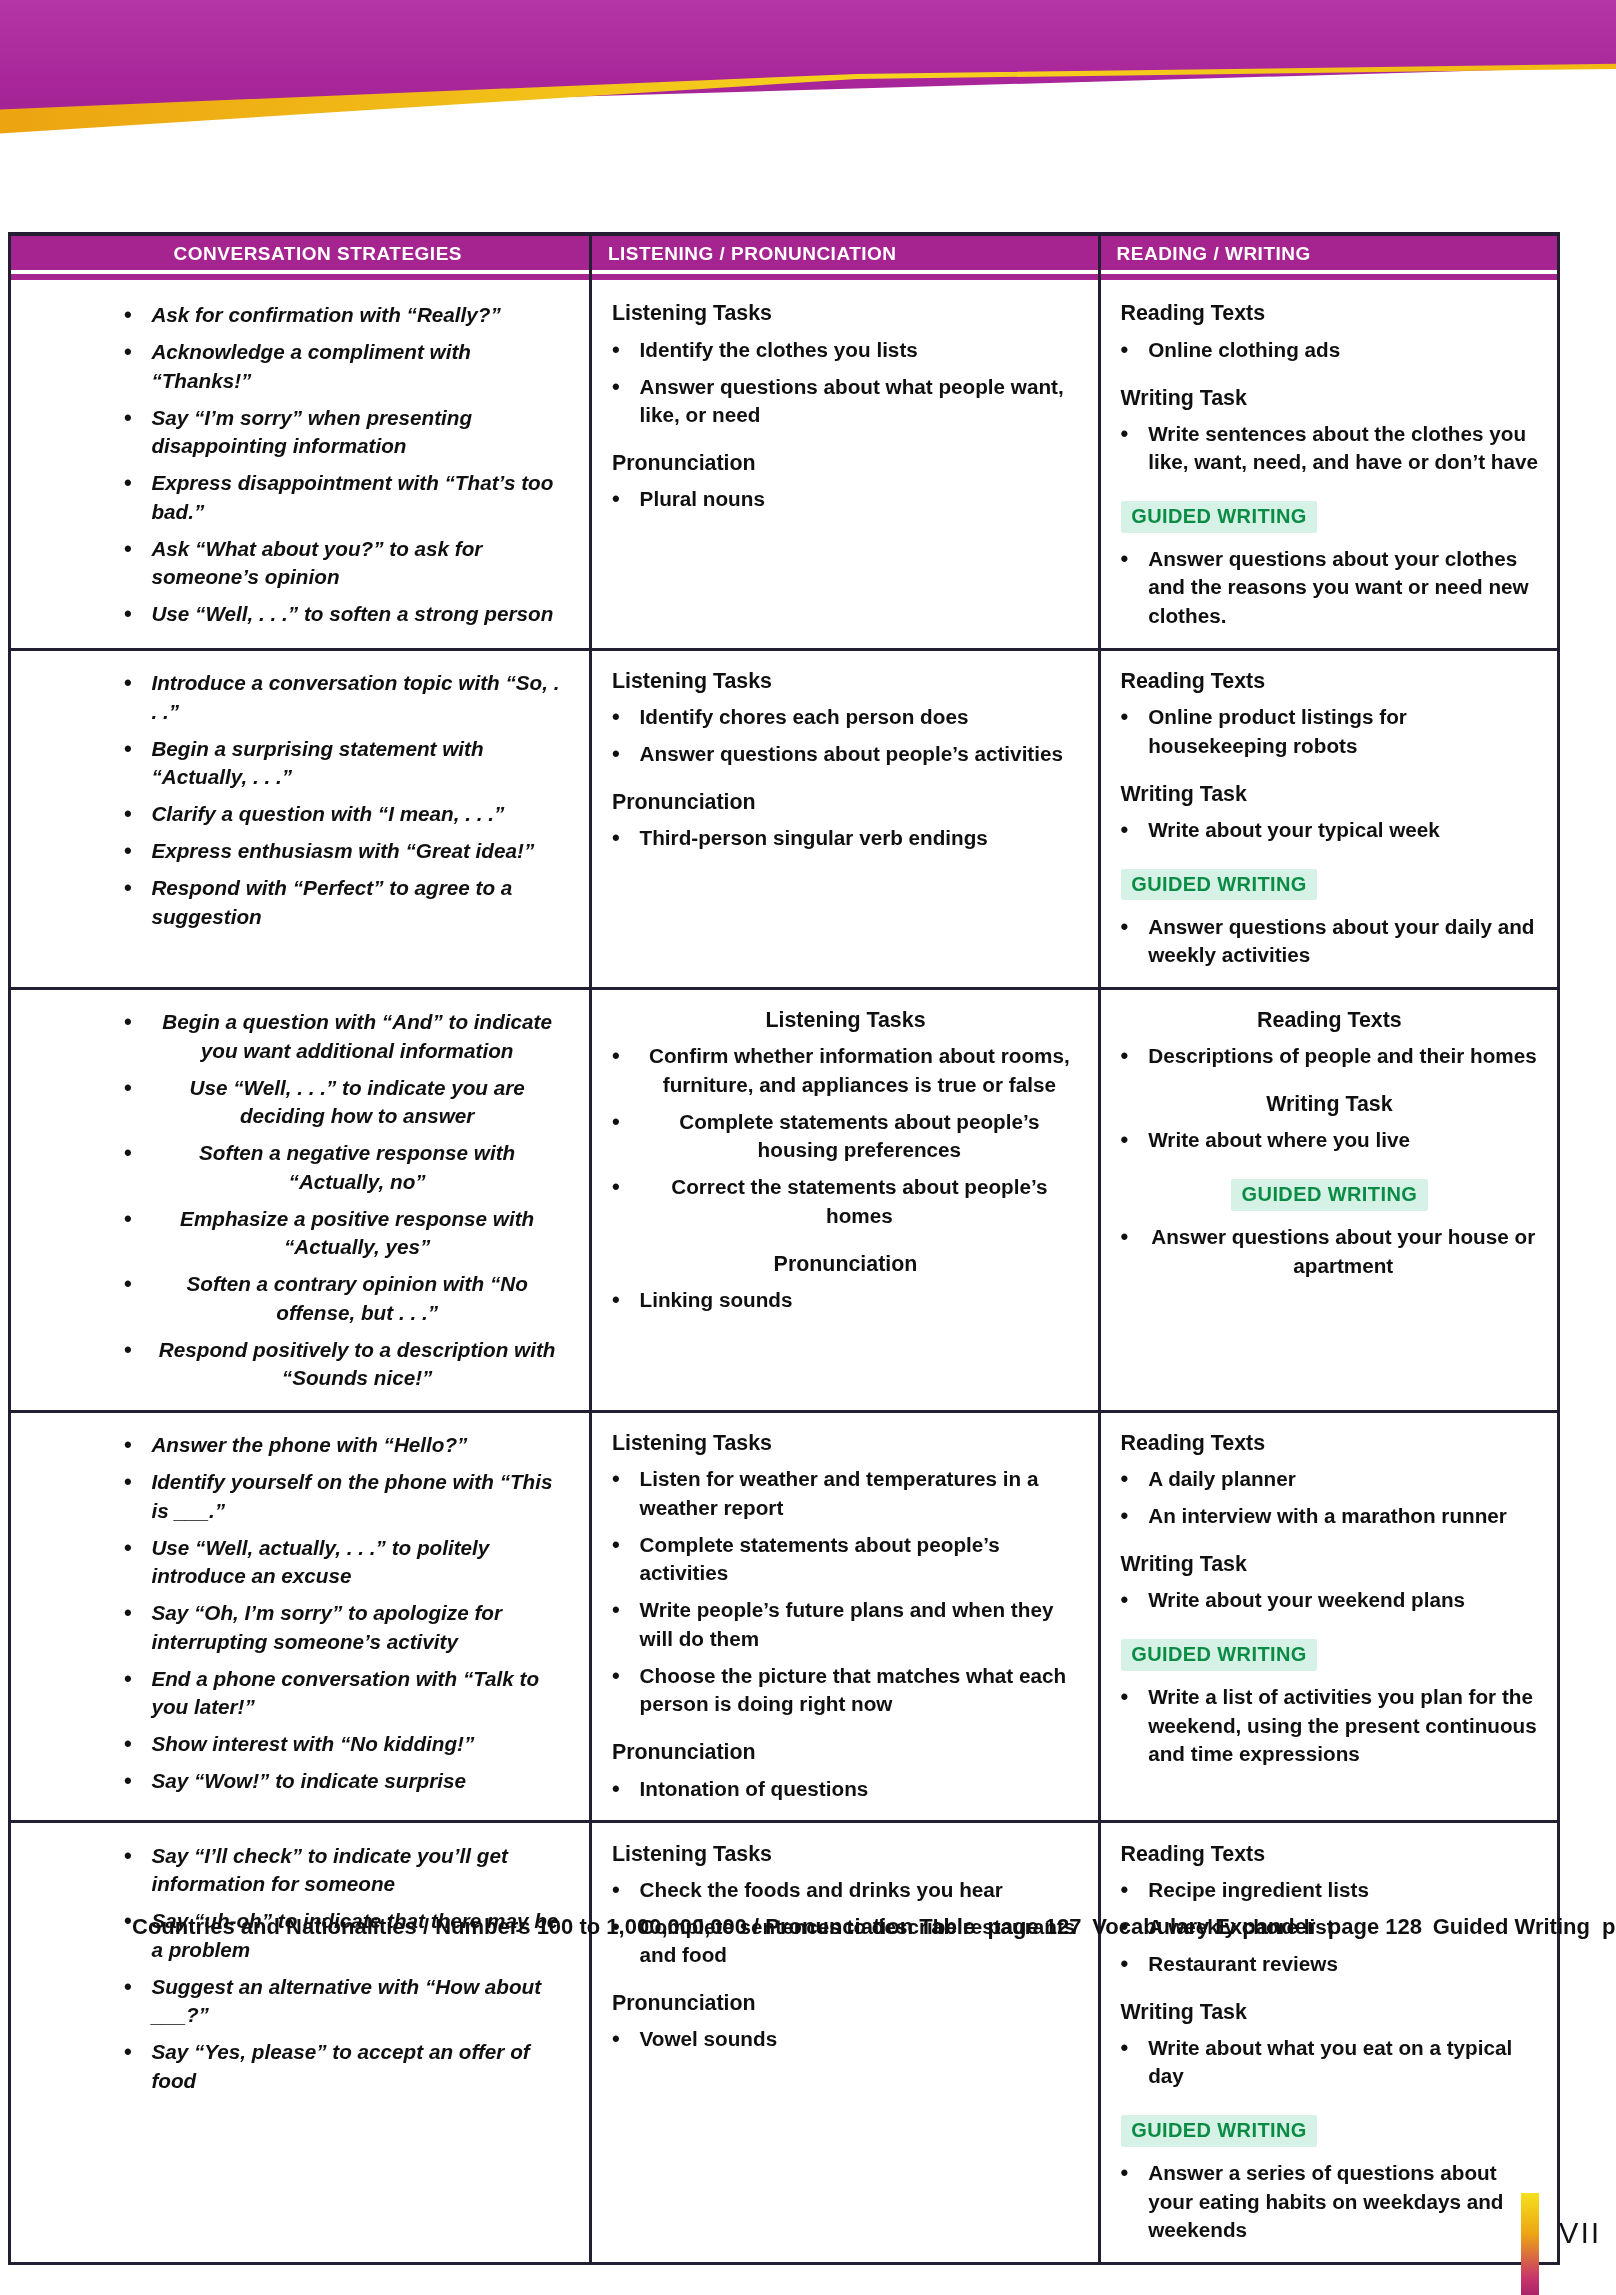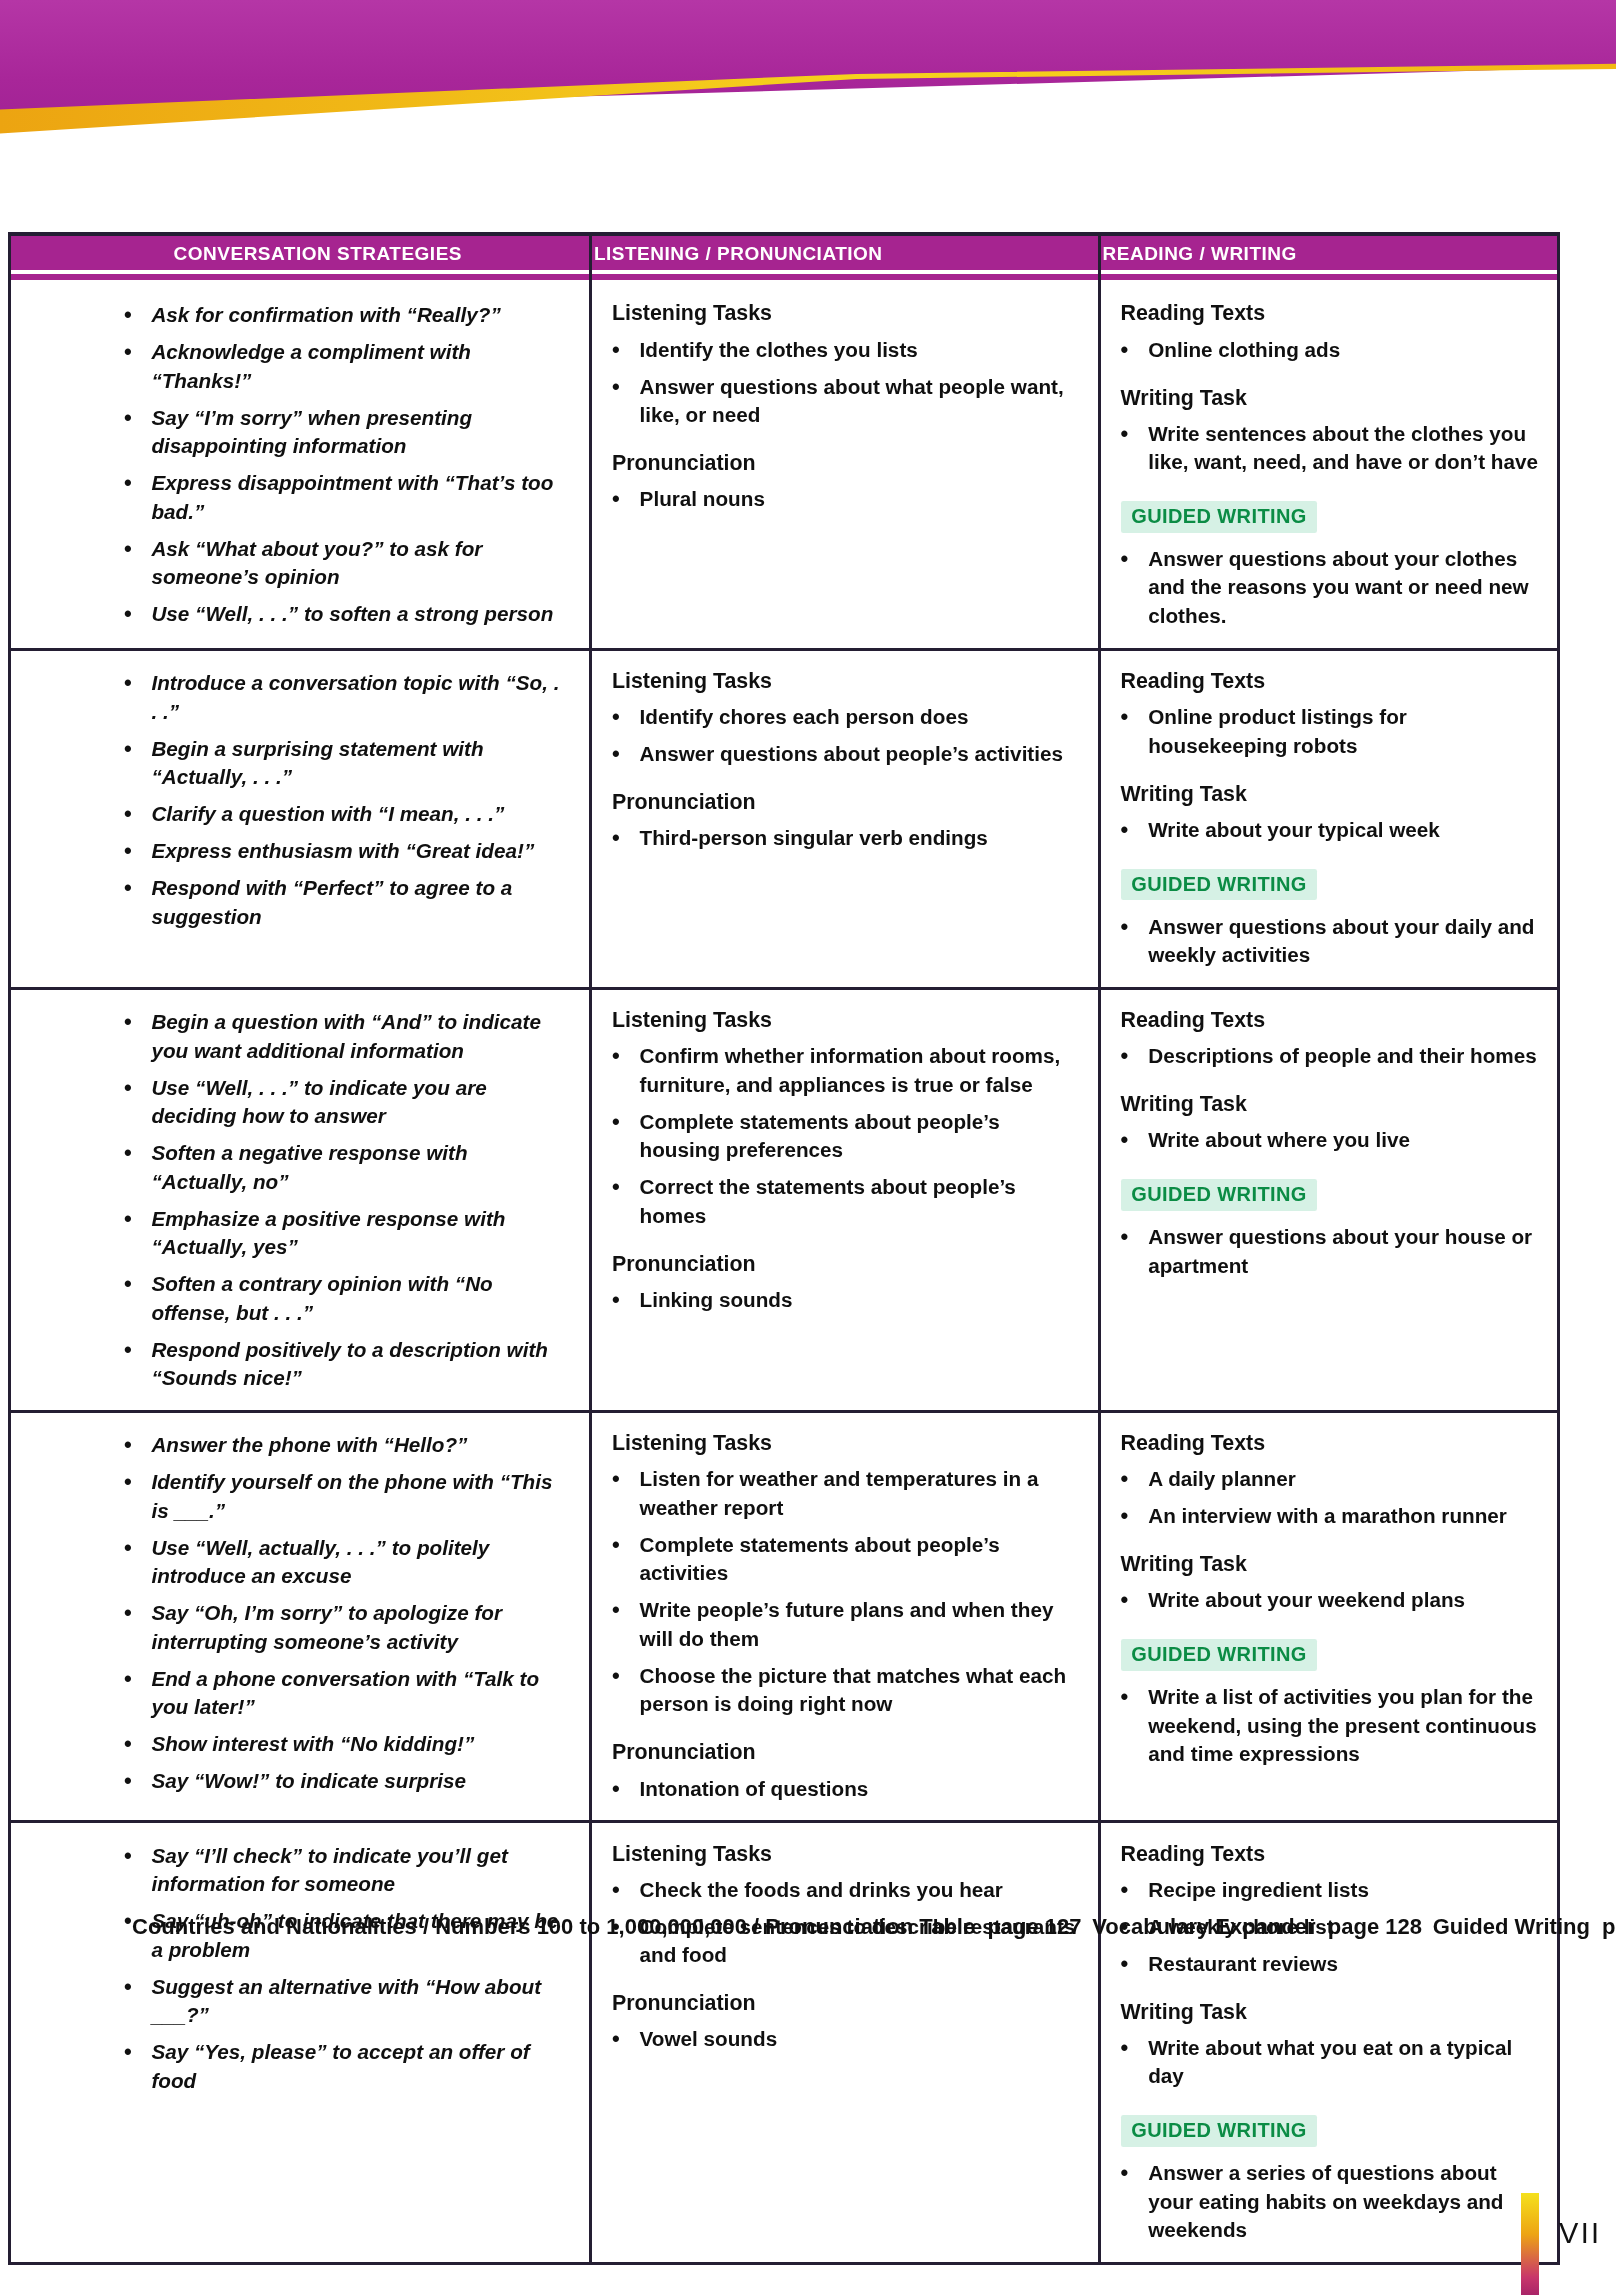--- a/index.html
+++ b/index.html
@@ -29,27 +29,27 @@
     border:3.8px solid #241e33; border-top-width:4.6px; box-sizing:border-box; background:#fff;
   }
   .thead, .row { display:grid; grid-template-columns:37.4% 32.9% 1fr; }
   .th {
     height:47px; box-sizing:border-box;
     background:linear-gradient(180deg,#a62490 0px,#a62490 34px,#ffffff 34px,#ffffff 38px,#a62490 38px,#a62490 44px,#ffffff 44px);
     color:#ffffff; font-weight:bold; font-size:19px; letter-spacing:0.5px;
     display:flex; align-items:flex-start; padding-top:6.9px;padding-left:36px;
   }
   .th.center { justify-content:center; }
-  .th.left { padding-left:2px; }
+  .th.left { padding-left:16px; }
   .th + .th { border-left:3.1px solid #241e33; }
 
   .tbody .row + .row { border-top:3.1px solid #241e33; }
   .tbody .row:nth-child(1){ min-height:300px; }
   .tbody .row:nth-child(2){ min-height:283px; }
-  .tbody .row:nth-child(3){ min-height:350px; }
+  .tbody .row:nth-child(3){ min-height:350px;text-align:center; }
   .tbody .row:nth-child(4){ min-height:334px; }
   .tbody .row:nth-child(5){ min-height:324px; }
 
   .cell { padding:18.4px 18.4px 17px 20px; box-sizing:border-box; }
   .cell.c1 { padding-left:113px; padding-right:26px;font-style:italic; }
   .cell + .cell { border-left:3.1px solid #241e33; }
 
   .sec-h { font-weight:bold; font-size:21.4px; margin:21.4px 0 9.2px; }
   .sec-h:first-child { margin-top:0; }
   .bullets { display:flex; flex-direction:column; gap:8.4px; }

